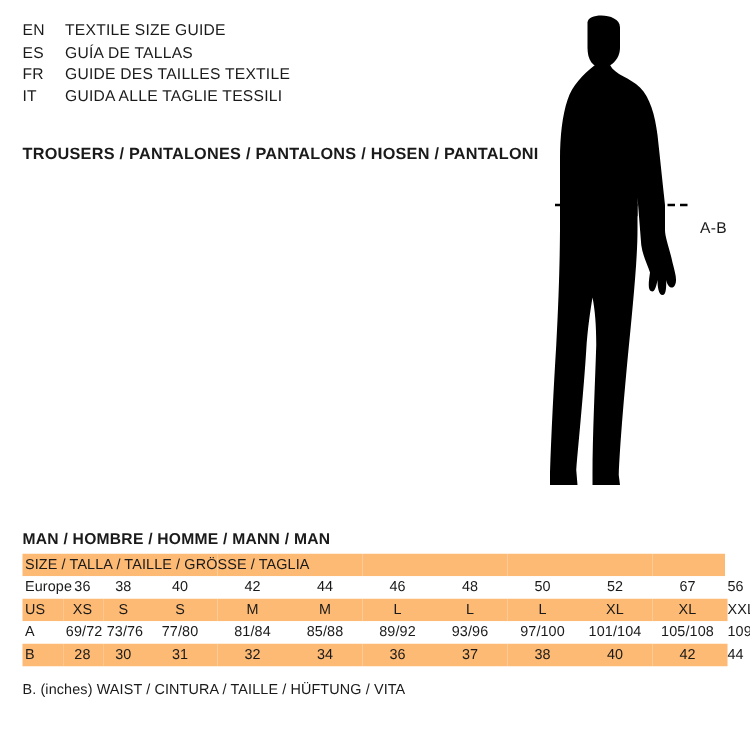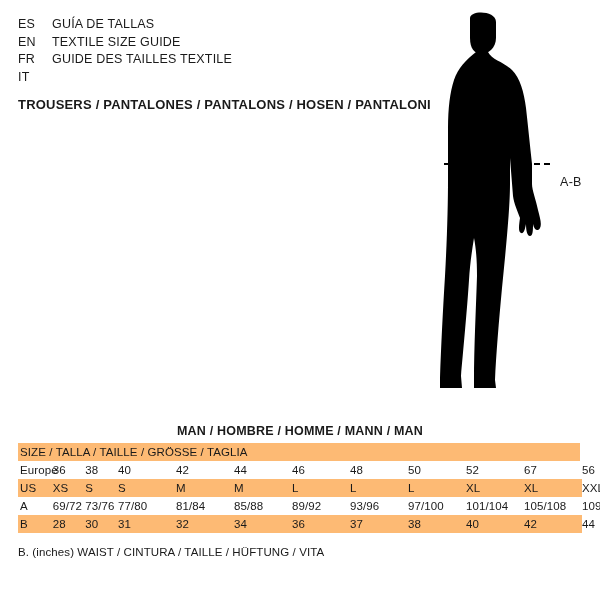--- a/index.html
+++ b/index.html
@@ -38,21 +38,21 @@
   }
   .lang-code {
     width: 34px;
     flex: none;
   }
   .lang-text {
     white-space: nowrap;
   }
 
   .section-title {
-    margin-top: 11px;
+    margin-top: 29px;
     font-size: 13px;
     font-weight: bold;
     letter-spacing: 0.2px;
   }
 
   
   .figure-area {
     position: absolute;
     left: 400px;
     top: 8px;
@@ -75,21 +75,20 @@
     position: absolute;
     left: 18px;
     top: 424px;
     width: 564px;
   }
   .man-title {
     font-size: 12.5px;
     font-weight: bold;
     letter-spacing: 0.2px;
     margin-bottom: 5px;
-    text-align: center;
   }
   table.size-table {
     border-collapse: collapse;
     width: 564px;
     font-size: 11.5px;
     table-layout: fixed;
   }
   table.size-table td {
     padding: 3px 4px 3px 2px;
     white-space: nowrap;
@@ -99,51 +98,53 @@
     background: #fdba74;
   }
   tr.row-plain td {
     background: #ffffff;
   }
   td.label-cell {
     width: 92px;
   }
   td.val-cell {
     width: 52px;
+    text-align: center;
   }
 
   .footnotes {
     position: absolute;
     left: 18px;
     top: 545px;
     font-size: 11.5px;
     line-height: 15px;
     letter-spacing: 0.1px;
   }
 </style>
 </head>
 <body>
 
 <div class="page">
 
   <ul class="lang-list">
     <li class="lang-row">
+      <span class="lang-code">EN</span>
+      <span class="lang-text">TEXTILE SIZE GUIDE</span>
+    </li>
+    <li class="lang-row">
       <span class="lang-code">ES</span>
       <span class="lang-text">GUÍA DE TALLAS</span>
     </li>
     <li class="lang-row">
-      <span class="lang-code">EN</span>
-      <span class="lang-text">TEXTILE SIZE GUIDE</span>
-    </li>
-    <li class="lang-row">
       <span class="lang-code">FR</span>
       <span class="lang-text">GUIDE DES TAILLES TEXTILE</span>
     </li>
     <li class="lang-row">
       <span class="lang-code">IT</span>
+      <span class="lang-text">GUIDA ALLE TAGLIE TESSILI</span>
     </li>
   </ul>
 
   <div class="section-title">TROUSERS / PANTALONES / PANTALONS / HOSEN / PANTALONI</div>
 
   <div class="figure-area">
     <svg class="figure-svg" width="190" height="400" viewBox="0 0 190 400" xmlns="http://www.w3.org/2000/svg">
 
       <path d="M70 10 C70 2, 96 2, 96 14 L96 30 C96 40, 88 46, 82 46 C74 46, 70 40, 70 30 Z" fill="#000000"></path>
 

